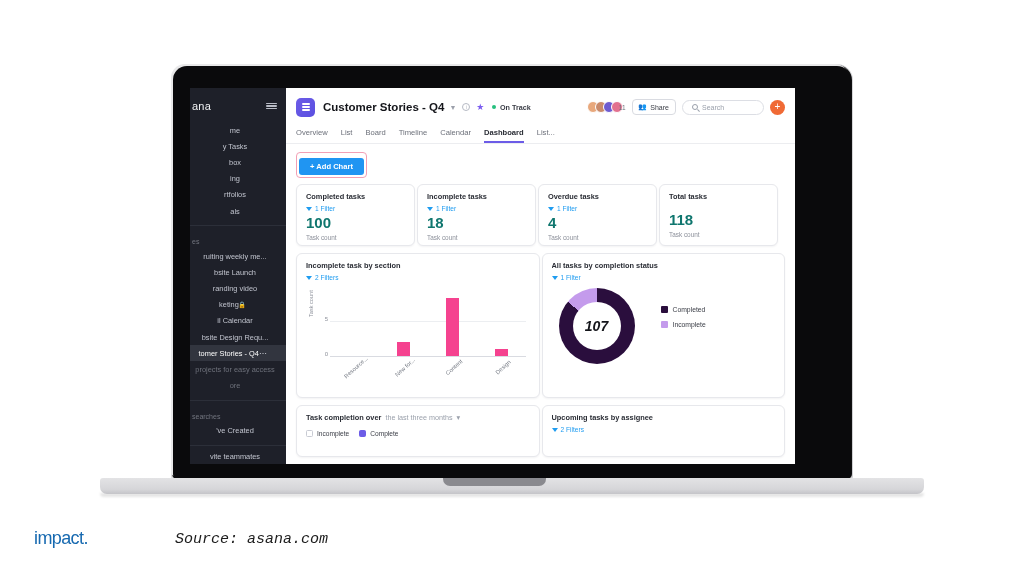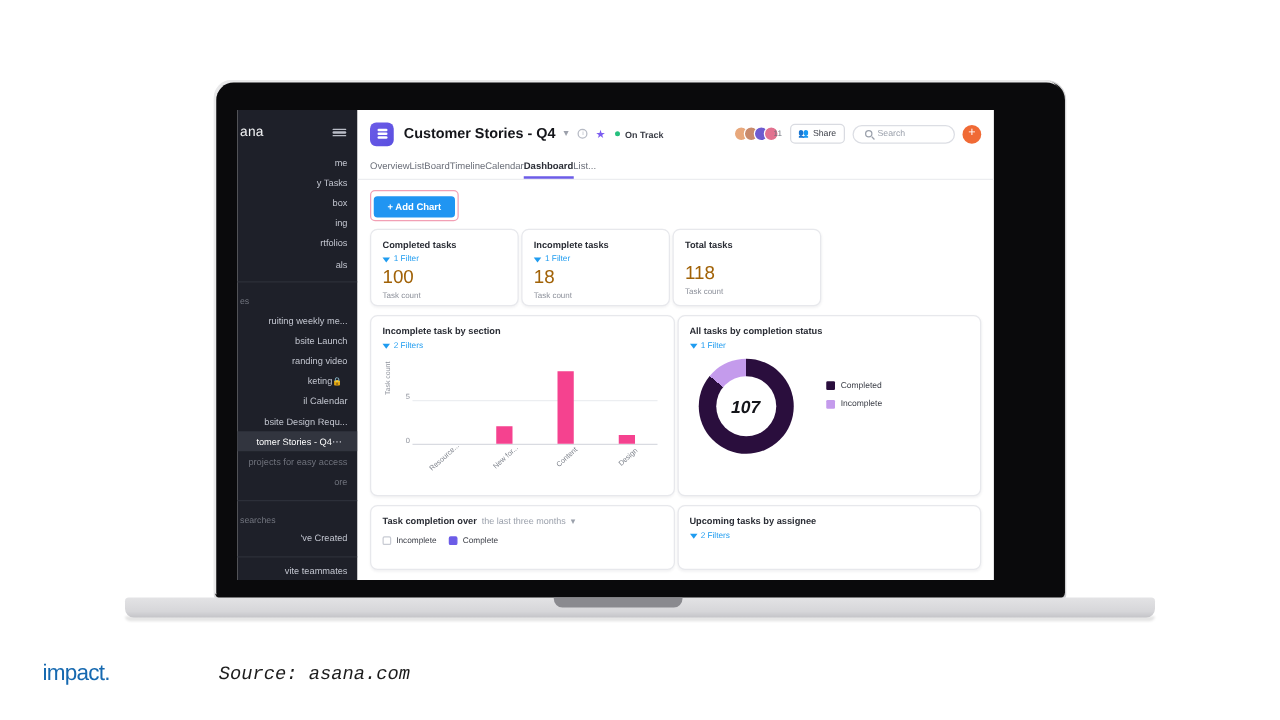--- a/index.html
+++ b/index.html
@@ -53,21 +53,21 @@
   .sb-top { display: flex; align-items: center; justify-content: space-between;
             padding: 4px 8px 10px 30px; }
   .sb-logo { font-size: 11px; color: #f2f3f5; letter-spacing: .2px; font-weight: 400; }
   .hamburger { width: 12px; display: flex; flex-direction: column; gap: 1.6px; }
   .hamburger i { display: block; height: 1.2px; background: #b9bcc6; border-radius: 1px; }
   .hamburger i:nth-child(1) { width: 11px; }
   .hamburger i:nth-child(2) { width: 11px; }
   .hamburger i:nth-child(3) { width: 11px; }
   .sb-item { padding: 3.6px 8px 3.6px 30px; font-size: 7.4px; color: #c2c5cf;
              white-space: nowrap; overflow: hidden; display: flex;
-             align-items: center; justify-content: flex-end; }
+             align-items: center; justify-content: center; }
   .sb-item.active { background: #32353f; color: #ffffff; }
   .sb-section { padding: 10px 8px 3px 30px; font-size: 7px; color: #72757f; }
   .sb-divider { height: 1px; background: #2c2f39; margin: 6px 0 2px 26px; }
   .sb-muted { color: #6e717b; }
   .lock-ico { font-size: 6.5px; color: #9a9da6; padding-right: 4px; }
   .dots-ico { font-size: 8px; color: #d7d9e0; padding-right: 4px; letter-spacing: .5px; }
 
   
   .main {
     position: absolute; left: 96px; top: 0; width: 509px; height: 376px;
@@ -104,21 +104,21 @@
                 border-radius: 11px; padding: 3px 9px; width: 82px; background: #fff; }
   .search-box .mag { width: 6px; height: 6px; border: 1px solid #9aa0ab; border-radius: 50%;
                      position: relative; flex: none; }
   .search-box .mag::after { content: ""; position: absolute; right: -2.5px; bottom: -2px;
                      width: 3px; height: 1px; background: #9aa0ab; transform: rotate(45deg); }
   .search-box span { font-size: 7px; color: #9aa0ab; }
   .plus-btn { width: 15px; height: 15px; border-radius: 50%; background: #f06a35;
               color: #fff; font-size: 10px; line-height: 14px; text-align: center; flex: none; }
 
   
-  .tabs { display: flex; gap: 0; padding: 2px 10px 0 10px; border-bottom: 1px solid #ecedf0; }
+  .tabs { display: flex; gap: 13px; padding: 2px 10px 0 10px; border-bottom: 1px solid #ecedf0; }
   .tab { font-size: 7.6px; color: #6b6f79; padding-bottom: 6px; white-space: nowrap; }
   .tab.active { color: #2a2d35; font-weight: 600; border-bottom: 2px solid #6c5ce7;
                 padding-bottom: 4px; }
 
   
   .addchart-wrap { padding: 8px 10px 4px 10px; }
   .addchart-sel { display: inline-block; border: 1.2px solid #f2a0b5; border-radius: 4px;
                   padding: 2px; }
   .addchart-btn { background: #2095f2; color: #fff; font-size: 7.6px; font-weight: 600;
                   border-radius: 3px; padding: 4px 11px; display: inline-block;
@@ -129,21 +129,21 @@
   .row { display: flex; gap: 2px; }
   .card { background: #fff; border: 1px solid #e7e8ec; border-radius: 6px;
           box-shadow: 0 1px 2px rgba(16,20,40,.05); padding: 7px 9px; }
   .metric { width: 119px; height: 62px; }
   .card-title { font-size: 7.4px; color: #2a2d35; font-weight: 600; white-space: nowrap;
                 overflow: hidden; }
   .filter-chip { display: flex; align-items: center; gap: 3px; font-size: 6.6px;
                  color: #1f9cf0; margin-top: 4px; }
   .funnel { width: 0; height: 0; border-left: 3px solid transparent;
             border-right: 3px solid transparent; border-top: 4px solid #1f9cf0; flex: none; }
-  .metric-num { font-size: 15px; font-weight: 400; color: #a16207; margin-top: 3px;
+  .metric-num { font-size: 15px; font-weight: 700; color: #0f766e; margin-top: 3px;
                 line-height: 1; }
   .metric-num.nofilter { margin-top: 11px; }
   .metric-sub { font-size: 6.4px; color: #8d919b; margin-top: 4px; }
 
   .chartcard { width: 245px; height: 145px; position: relative; }
 
   
   .bar-area { position: absolute; left: 9px; top: 29px; right: 9px; bottom: 8px; }
   .ylabel { position: absolute; left: 2px; top: 34px; font-size: 5.6px; color: #8d919b;
             transform: rotate(-90deg); transform-origin: left top; white-space: nowrap; }
@@ -344,20 +344,29 @@
           <div class="card metric">
             <div class="card-title">Incomplete tasks</div>
             <div class="filter-chip">
               <span class="funnel"></span>
               <span>1 Filter</span>
             </div>
             <div class="metric-num">18</div>
             <div class="metric-sub">Task count</div>
           </div>
 
+          <div class="card metric">
+            <div class="card-title">Overdue tasks</div>
+            <div class="filter-chip">
+              <span class="funnel"></span>
+              <span>1 Filter</span>
+            </div>
+            <div class="metric-num">4</div>
+            <div class="metric-sub">Task count</div>
+          </div>
 
           <div class="card metric">
             <div class="card-title">Total tasks</div>
             <div class="metric-num nofilter">118</div>
             <div class="metric-sub">Task count</div>
           </div>
         </div>
 
         <div class="row">
 

